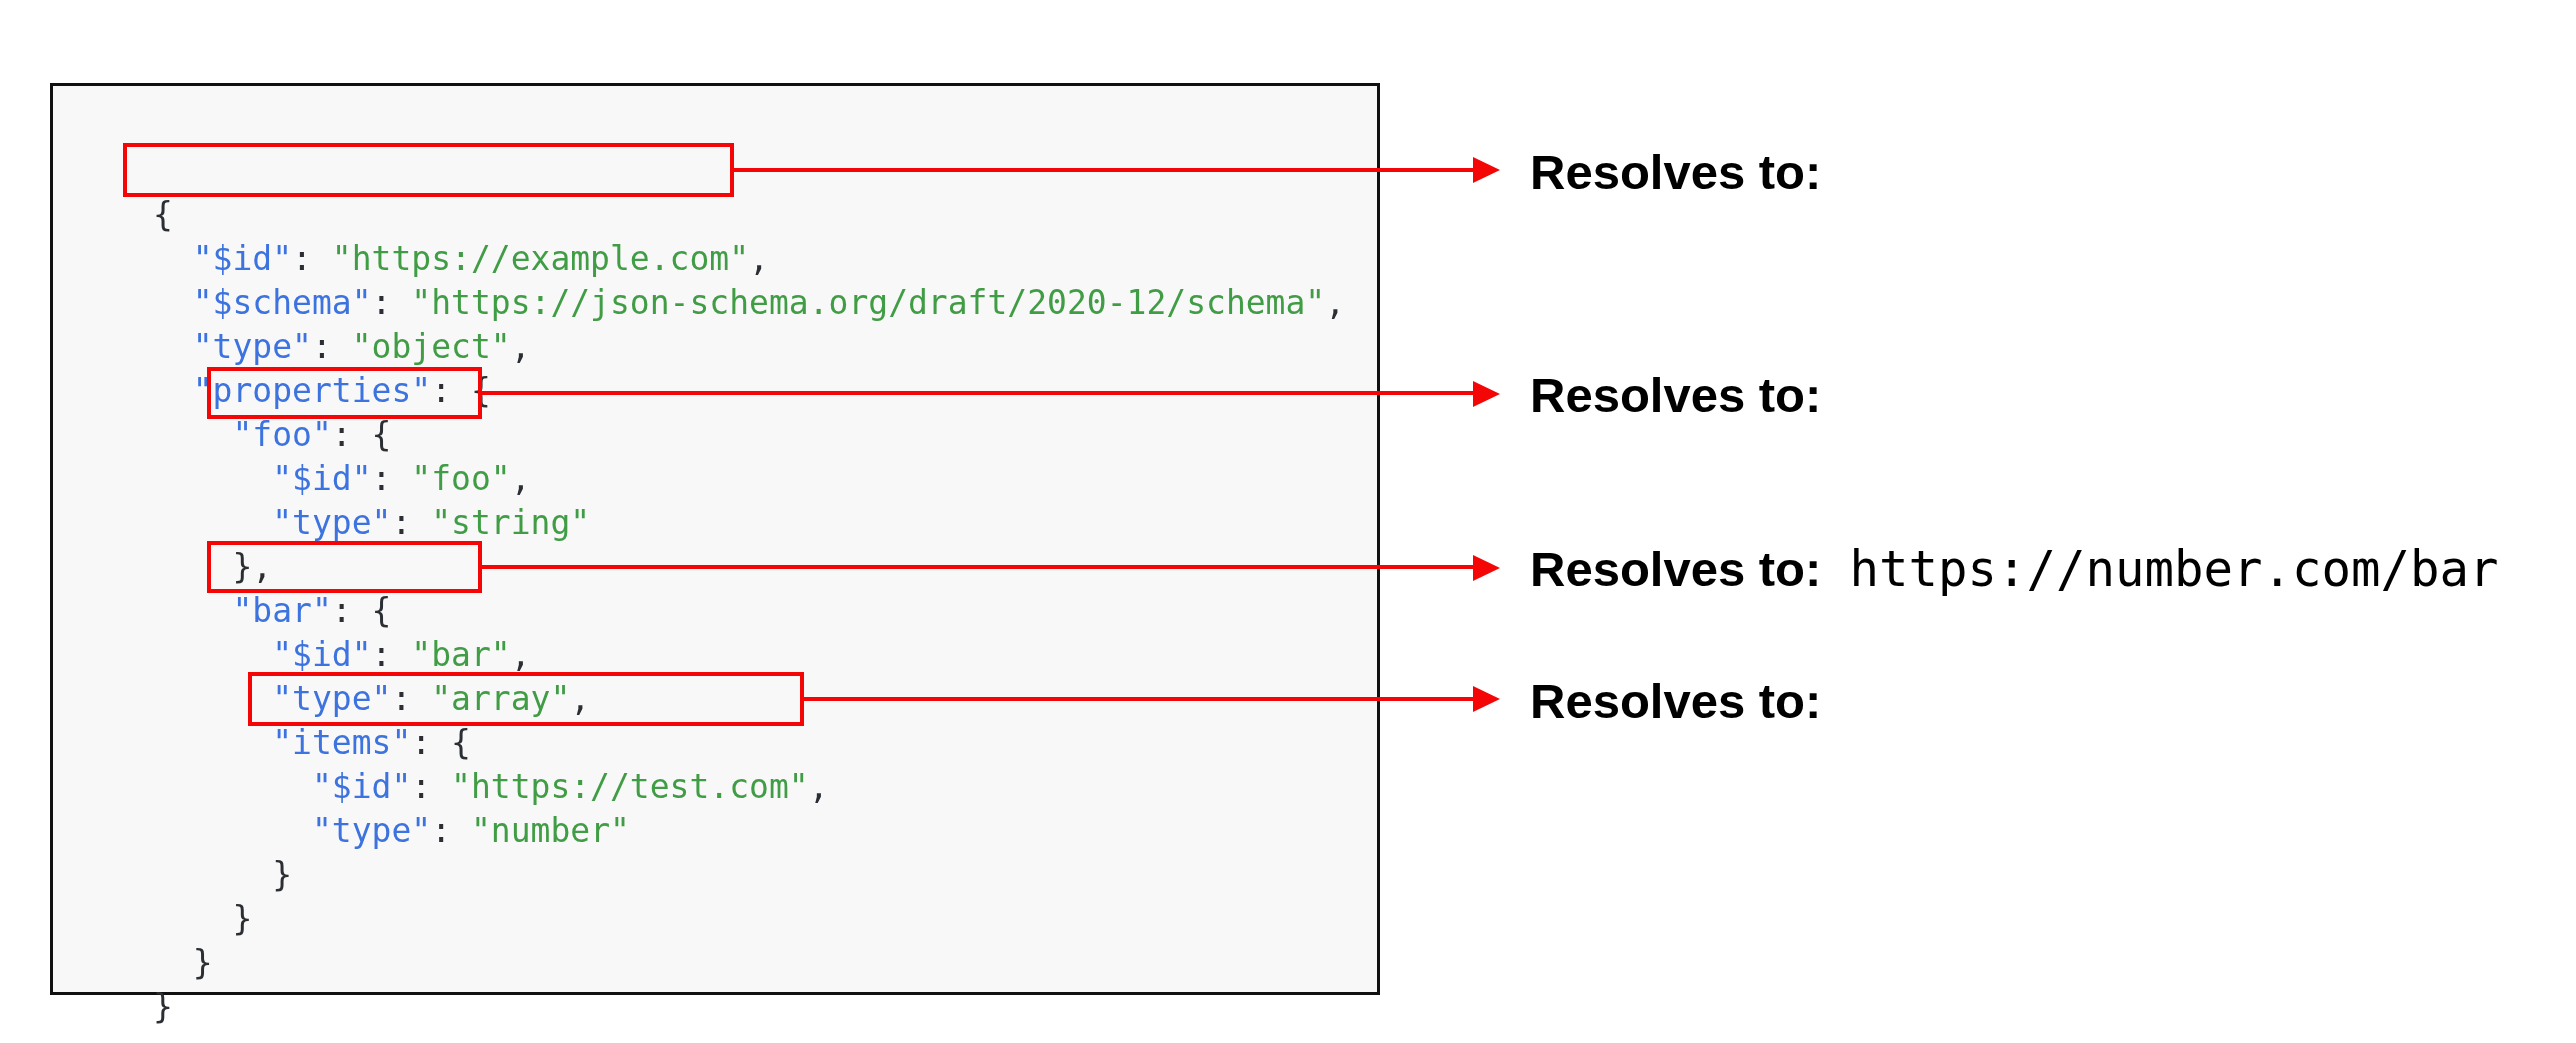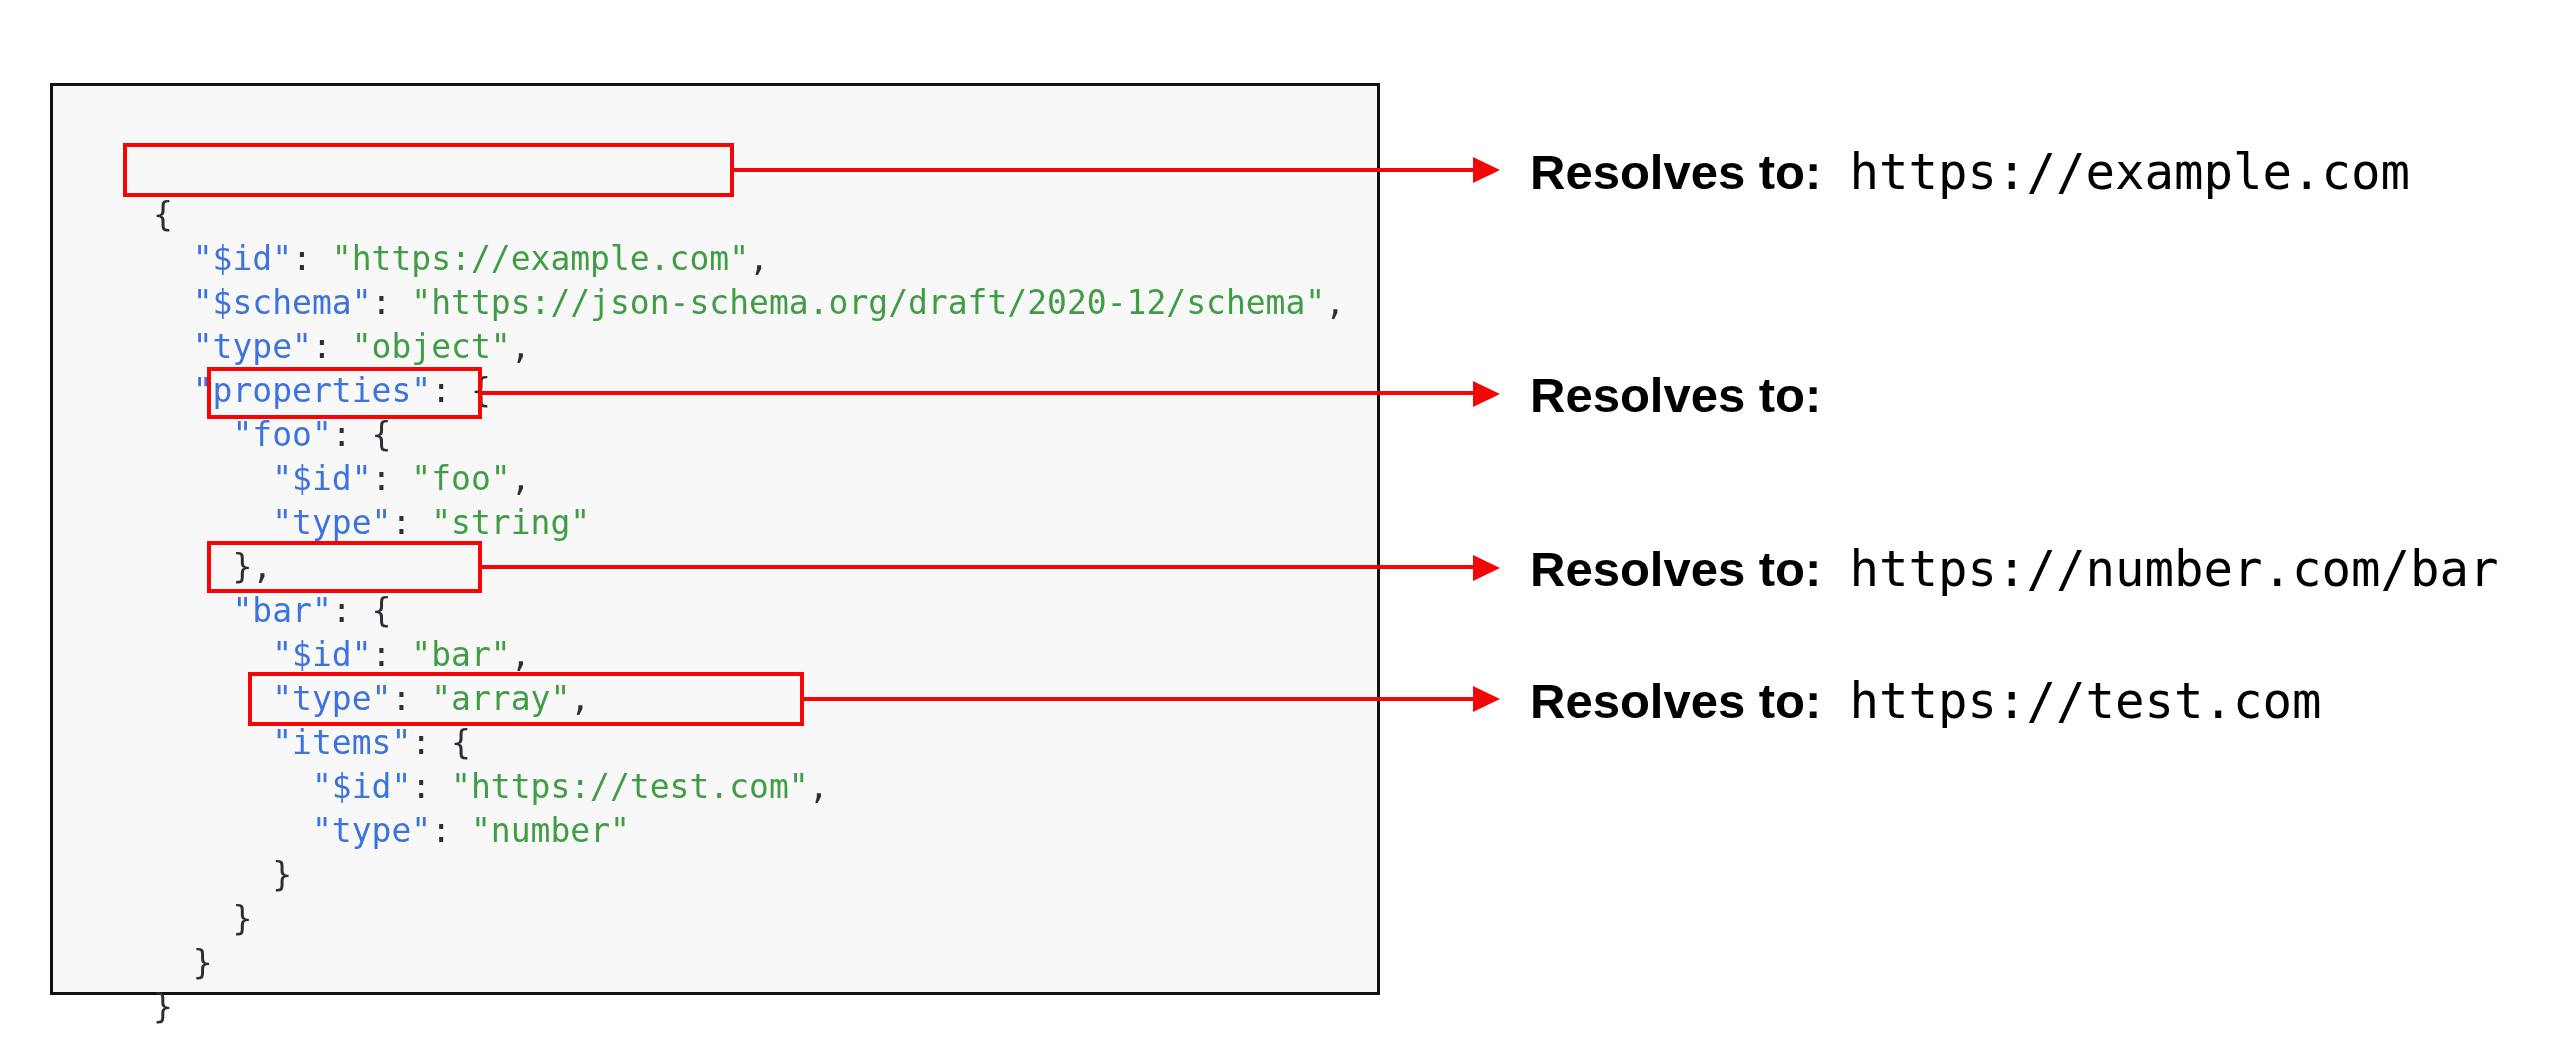--- a/index.html
+++ b/index.html
@@ -118,28 +118,26 @@
   <div class="arrow-head a1h"></div>
   <div class="arrow-line a2l"></div>
   <div class="arrow-head a2h"></div>
   <div class="arrow-line a3l"></div>
   <div class="arrow-head a3h"></div>
   <div class="arrow-line a4l"></div>
   <div class="arrow-head a4h"></div>
 
   <div class="annotation ann1">
     <span class="ann-label">Resolves to:</span>
-    <span class="ann-url">https://example.com</span>
   </div>
   <div class="annotation ann2">
     <span class="ann-label">Resolves to:</span>
   </div>
   <div class="annotation ann3">
     <span class="ann-label">Resolves to:</span>
     <span class="ann-url">https://number.com/bar</span>
   </div>
   <div class="annotation ann4">
     <span class="ann-label">Resolves to:</span>
-    <span class="ann-url">https://test.com</span>
   </div>
 
 </div>
 
 
 </body></html>

